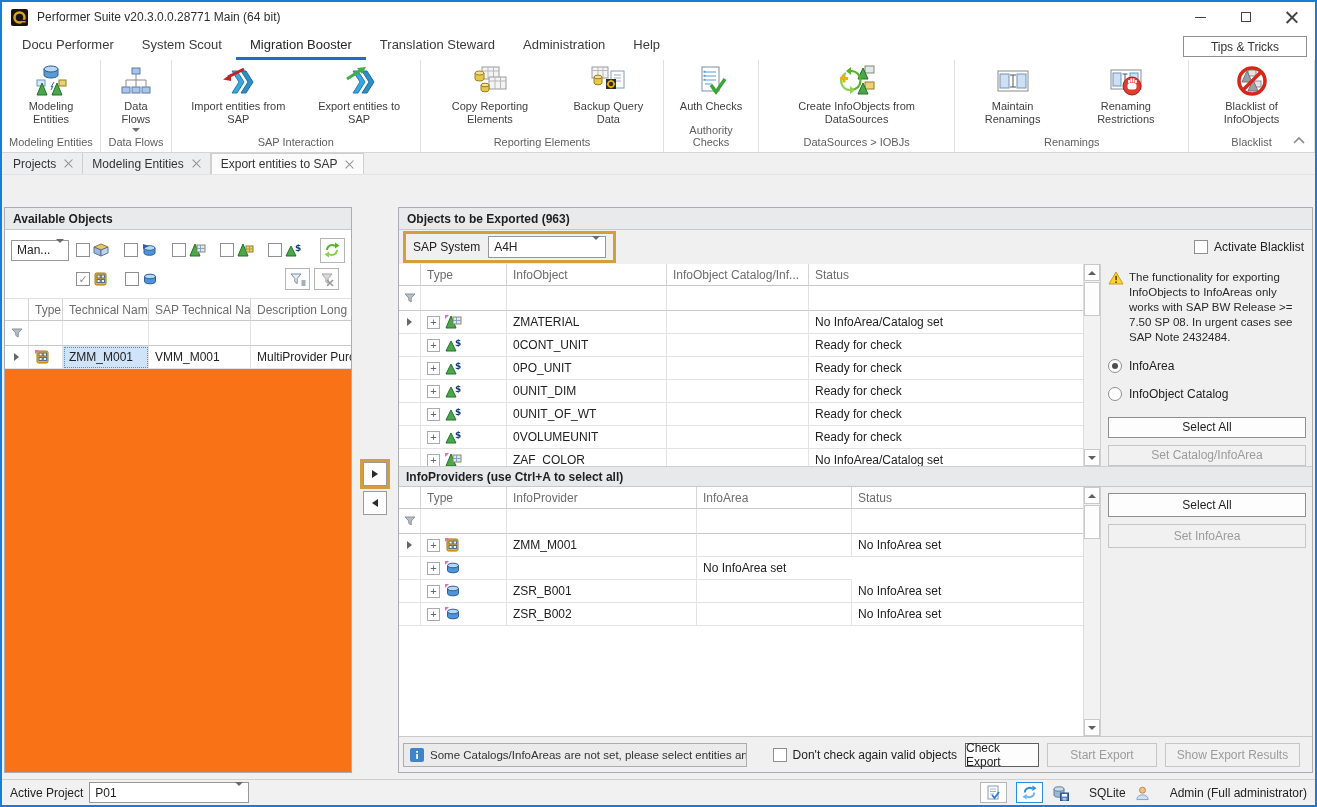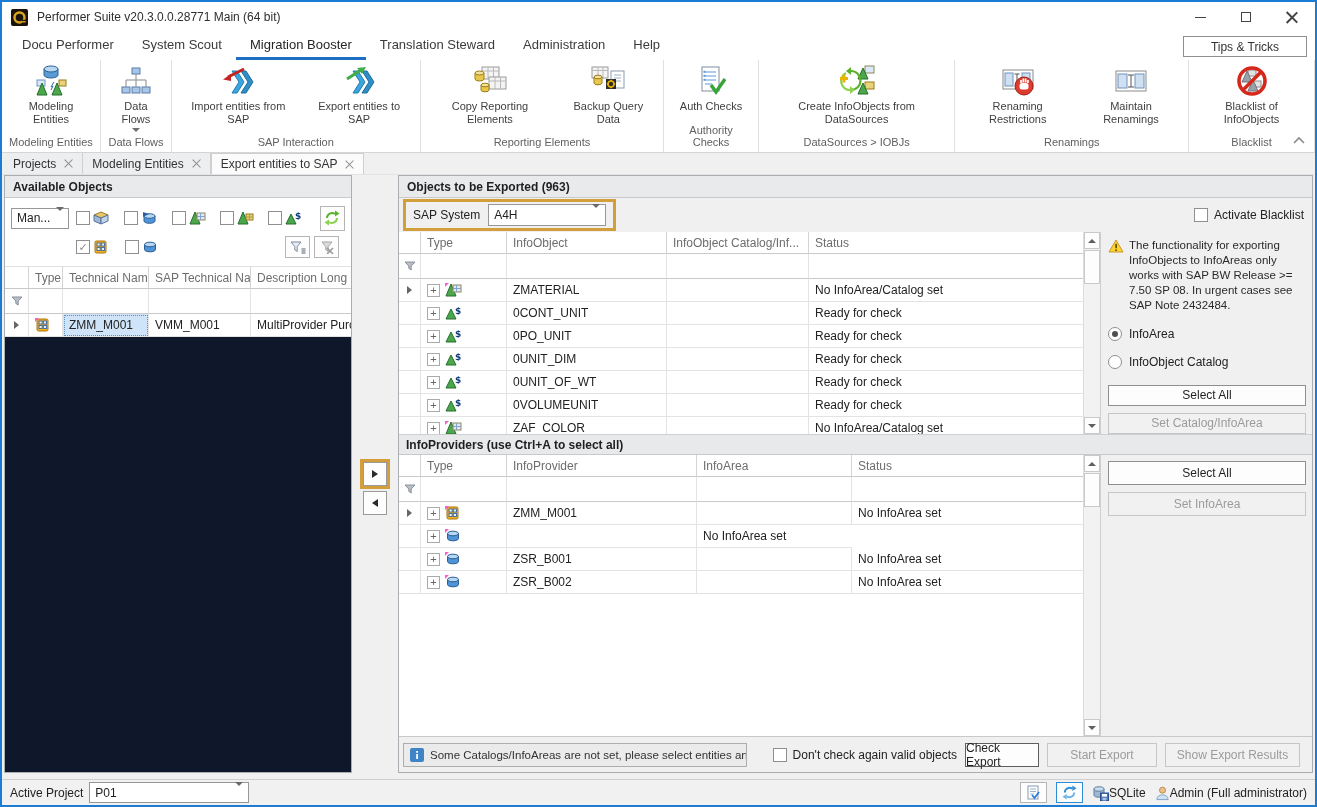--- a/index.html
+++ b/index.html
@@ -42,21 +42,21 @@
   .doctabs { height:22px; display:flex; background:#f0f0f0; padding-left:2px; flex:0 0 auto; border-bottom:1px solid #e3e3e3; }
   .dtab { display:flex; align-items:center; gap:8px; padding:0 9px; font-size:12px; color:#333;
           border-right:1px solid #cfcfcf; background:#eceeef; }
   .dtab.active { background:#fbfbfb; border-top:1px solid #cfcfcf; border-left:1px solid #cfcfcf; }
   .xicon { position:relative; width:9px; height:9px; display:inline-block; }
   .xicon::before,.xicon::after { content:""; position:absolute; left:4px; top:-1px; width:1.3px; height:11px; background:#8a8a8a; }
   .xicon::before { transform:rotate(45deg); } .xicon::after { transform:rotate(-45deg); }
 
   
   .main { flex:1; display:flex; background:#f0f0f0; padding:0 2px 6px 2px; min-height:0; }
-  .panel-border { border:1px solid #aaaeb3; background:#0f172a; }
+  .panel-border { border:1px solid #aaaeb3; background:#f97316;margin-top:32px; }
   .lpanel { width:348px; display:flex; flex-direction:column; }
   .phead { height:22px; background:#e8eaec; border-bottom:1px solid #c9c9c9; font-weight:bold; font-size:12px;
            color:#1f1f1f; display:flex; align-items:center; padding-left:8px; flex:0 0 auto; }
 
   .ltoolbar { background:#fff; padding:7px 6px 6px 6px; border-bottom:1px solid #e0e0e0; flex:0 0 auto; }
   .trow { display:flex; align-items:center; gap:7px; height:26px; }
   .pair { display:flex; align-items:center; gap:3px; width:42px; }
   .cb { width:14px; height:14px; background:#fff; border:1px solid #8f8f8f; display:inline-flex; align-items:center;
         justify-content:center; font-size:11px; color:#8b8b8b; flex:0 0 auto; }
   .cb.checked::before { content:"\2713"; }
@@ -129,21 +129,21 @@
              gap:6px; padding:0 6px; font-size:11.5px; color:#333; white-space:nowrap; overflow:hidden; }
   .footcb { margin-left:auto; display:flex; align-items:center; gap:6px; font-size:12px; }
   .fbtn1 { width:74px; } .fbtn2 { width:110px; } .fbtn3 { width:135px; }
 
   
   .statusbar { height:26px; background:#f1f1f1; border-top:1px solid #cfcfcf; display:flex; align-items:center;
                padding:0 8px; gap:6px; flex:0 0 auto; }
   .sb-right { margin-left:auto; display:flex; align-items:center; gap:9px; }
   .sb-iconbtn { width:27px; height:21px; }
   .sb-iconbtn.sync { border-color:#2d8ed8; }
-  .sb-item { display:flex; align-items:center; gap:0; font-size:12px; color:#222; }
+  .sb-item { display:flex; align-items:center; gap:20px; font-size:12px; color:#222; }
 </style>
 </head>
 <body>
 
 <div class="win">
 
   <div class="titlebar">
     <svg class="appicon" viewBox="0 0 18 18">
         <rect width="18" height="18" rx="2" fill="#1b1309"></rect>
         <circle cx="9" cy="9" r="5.3" fill="none" stroke="#d9a520" stroke-width="2.6"></circle>
@@ -303,38 +303,38 @@
           <div class="rlabel">Create InfoObjects from DataSources</div>
         </div>
       </div>
       <div class="rgl">DataSources &gt; IOBJs</div>
     </div>
 
     <div class="rgroup">
       <div class="rbtns">
         <div class="rbtn">
           <svg width="36" height="32" viewBox="0 0 36 32">
+              <rect x="3" y="6" width="30" height="20" fill="#fff" stroke="#8a8a8a"></rect>
+              <rect x="5" y="9" width="9" height="14" fill="#cfe0f2" stroke="#6f93bd"></rect>
+              <rect x="22" y="9" width="9" height="14" fill="#cfe0f2" stroke="#6f93bd"></rect>
+              <path d="M18 10v12M15 10h6M15 22h6" stroke="#555"></path>
+            </svg>
+          <div class="rlabel">Maintain Renamings</div>
+        </div>
+        <div class="rbtn">
+          <svg width="36" height="32" viewBox="0 0 36 32">
               <rect x="3" y="5" width="30" height="19" fill="#fff" stroke="#8a8a8a"></rect>
               <rect x="5" y="8" width="8" height="13" fill="#cfe0f2" stroke="#6f93bd"></rect>
               <rect x="22" y="8" width="8" height="13" fill="#cfe0f2" stroke="#6f93bd"></rect>
               <path d="M17 9v10M14.5 9h5" stroke="#555"></path>
               <circle cx="24" cy="21" r="9" fill="#e03b2f" stroke="#a01f16"></circle>
               <rect x="19.5" y="18" width="9" height="6.5" rx="2.5" fill="#fff"></rect>
               <path d="M21 18v-3M23.3 17.5v-4M25.6 17.5v-4M27.9 18v-3" stroke="#fff" stroke-width="1.7"></path>
             </svg>
           <div class="rlabel">Renaming Restrictions</div>
-        </div>
-        <div class="rbtn">
-          <svg width="36" height="32" viewBox="0 0 36 32">
-              <rect x="3" y="6" width="30" height="20" fill="#fff" stroke="#8a8a8a"></rect>
-              <rect x="5" y="9" width="9" height="14" fill="#cfe0f2" stroke="#6f93bd"></rect>
-              <rect x="22" y="9" width="9" height="14" fill="#cfe0f2" stroke="#6f93bd"></rect>
-              <path d="M18 10v12M15 10h6M15 22h6" stroke="#555"></path>
-            </svg>
-          <div class="rlabel">Maintain Renamings</div>
         </div>
       </div>
       <div class="rgl">Renamings</div>
     </div>
 
     <div class="rgroup">
       <div class="rbtns">
         <div class="rbtn">
           <svg width="36" height="32" viewBox="0 0 36 32">
               <rect x="14" y="5" width="8" height="6" fill="#e3e3e3" stroke="#8a8a8a"></rect>

